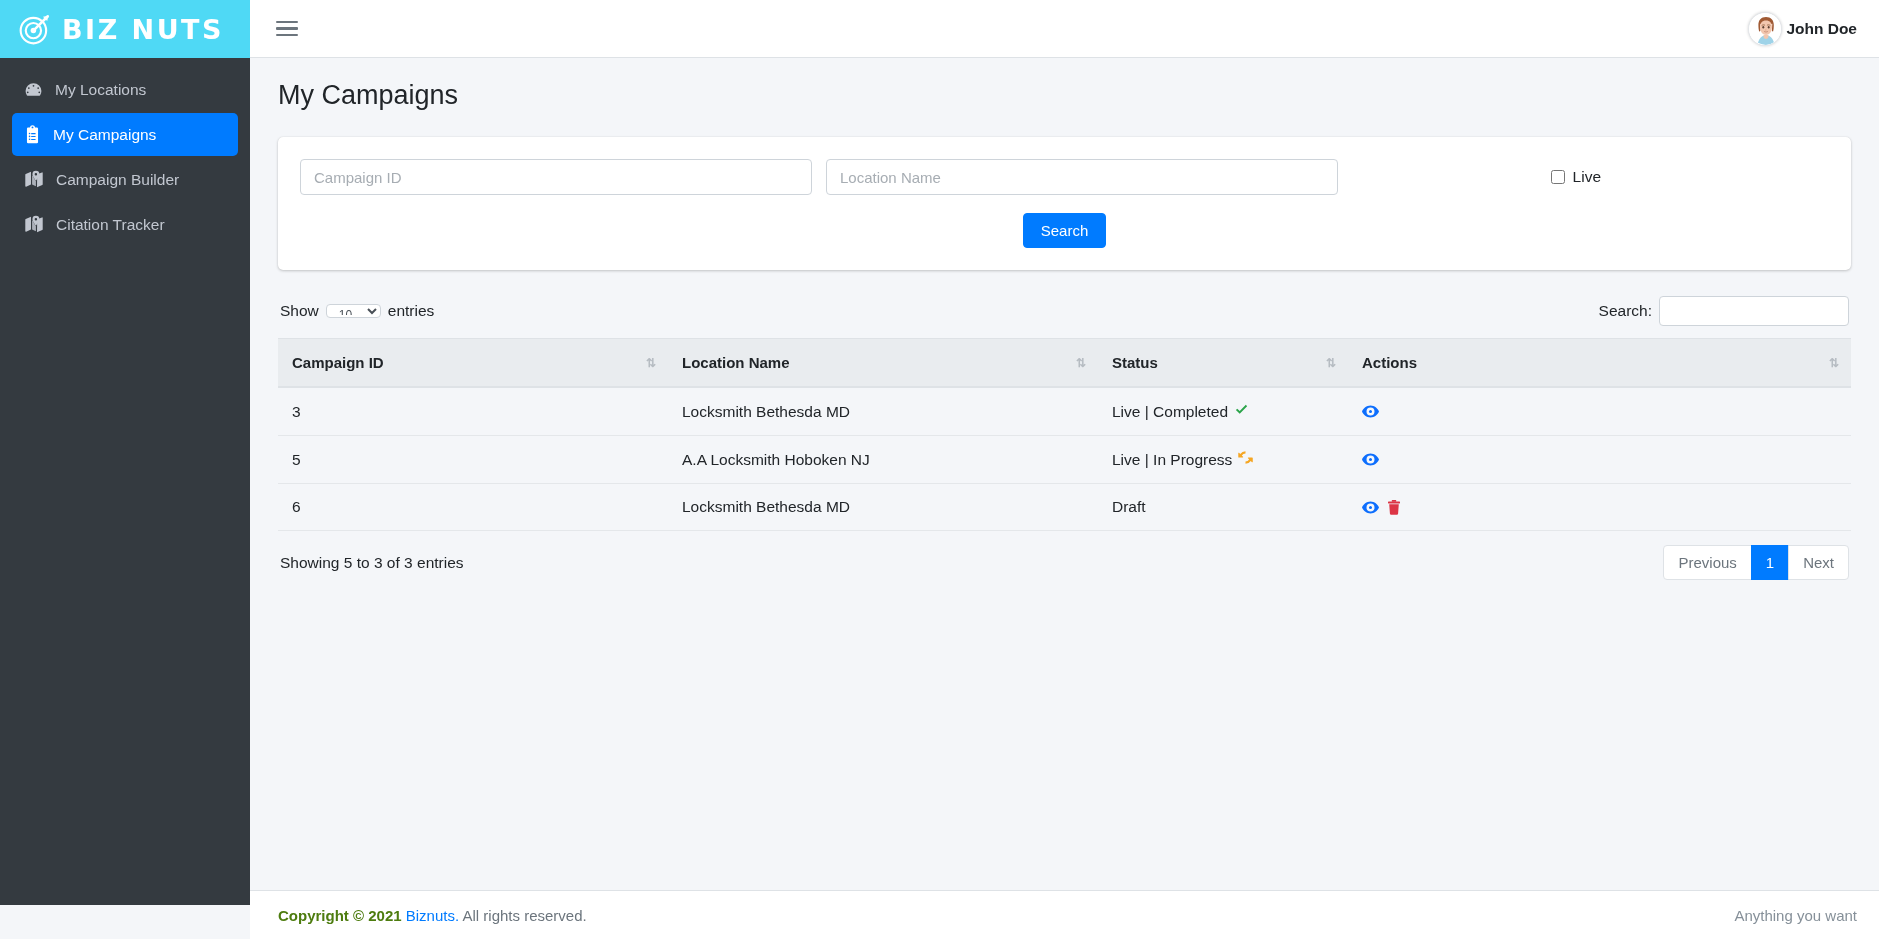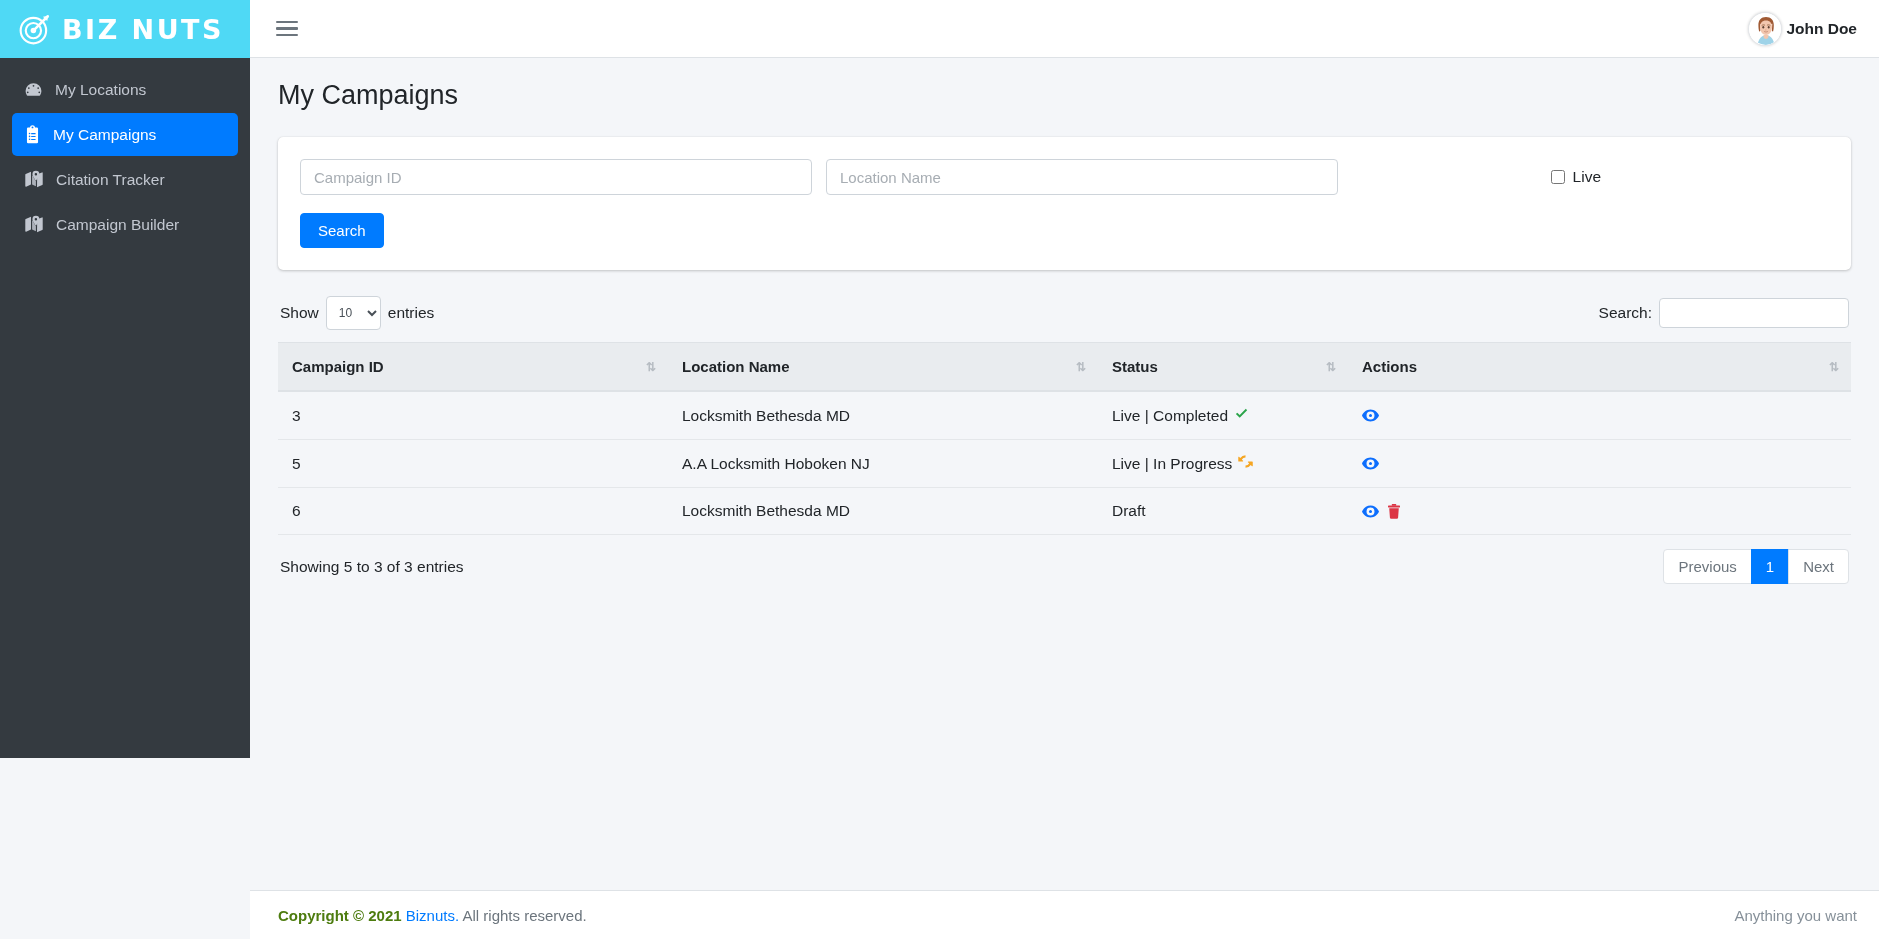--- a/index.html
+++ b/index.html
@@ -13,21 +13,21 @@
   }
   body { display: flex; }
 
   
   .sidebar {
     width: 250px;
     flex: 0 0 250px;
     background: #343a40;
     display: flex;
     flex-direction: column;
-    height: 758px;
+    height: 905px;
   }
   .brand {
     height: 58px;
     background: #4fd9f5;
     display: flex;
     align-items: center;
     gap: 10px;
     padding: 0 18px;
     flex: 0 0 58px;
   }
@@ -143,21 +143,21 @@
   .live-wrap {
     margin-left: auto;
     display: flex;
     align-items: center;
     gap: 8px;
     padding-right: 228px;
     cursor: pointer;
   }
   .live-wrap input[type=checkbox] { width: 14px; height: 14px; margin: 0; cursor: pointer; }
   .live-label { font-size: 15.5px; color: #212529; }
-  .filter-actions { display: flex; justify-content: flex-start; margin-top: 18px; }
+  .filter-actions { display: flex; justify-content: center; margin-top: 18px; }
   .btn-primary {
     background: #007bff;
     color: #fff;
     border: 1px solid #007bff;
     border-radius: 4px;
     font-size: 15px;
     padding: 8px 17px;
     cursor: pointer;
     font-family: "Liberation Sans", sans-serif;
   }
@@ -171,21 +171,21 @@
     padding: 0 2px 12px 2px;
   }
   .dt-length, .dt-filter {
     font-size: 15.5px;
     color: #212529;
     display: flex;
     align-items: center;
     gap: 7px;
   }
   .dt-length select {
-    height: 34px;
+    height: 14px;
     border: 1px solid #ced4da;
     border-radius: 4px;
     padding: 2px 4px 2px 8px;
     font-size: 12px;
     color: #495057;
     background: #fff;
     font-family: "Liberation Sans", sans-serif;
   }
   .dt-filter input {
     height: 30px;
@@ -317,33 +317,33 @@
 
     <div class="nav-item">
       <span class="nav-icon">
         <svg width="20" height="19" viewBox="0 0 24 24">
           <path d="M8.2 2.2 1.6 5a1 1 0 0 0-.6.9v14.4a.7.7 0 0 0 1 .7l6.2-2.6z"></path>
           <path d="M15.8 21.8 22.4 19a1 1 0 0 0 .6-.9V3.7a.7.7 0 0 0-1-.7l-6 2.5z"></path>
           <path d="M14.4 1a4.4 4.4 0 0 0-4.4 4.4c0 2.3 3.3 6.7 4 7.7a.5.5 0 0 0 .8 0c.7-1 4-5.4 4-7.7A4.4 4.4 0 0 0 14.4 1zm0 6a1.6 1.6 0 1 1 0-3.2 1.6 1.6 0 0 1 0 3.2z"></path>
           <path d="M9.6 18.4l4.8 2V14c-.8-1.1-2.9-4.1-3.6-6.2a5.6 5.6 0 0 1-1.2-1.6z" opacity="0.85"></path>
         </svg>
       </span>
-      <span class="nav-label">Citation Tracker</span>
+      <span class="nav-label">Campaign Builder</span>
     </div>
 
     <div class="nav-item">
       <span class="nav-icon">
         <svg width="20" height="19" viewBox="0 0 24 24">
           <path d="M8.2 2.2 1.6 5a1 1 0 0 0-.6.9v14.4a.7.7 0 0 0 1 .7l6.2-2.6z"></path>
           <path d="M15.8 21.8 22.4 19a1 1 0 0 0 .6-.9V3.7a.7.7 0 0 0-1-.7l-6 2.5z"></path>
           <path d="M14.4 1a4.4 4.4 0 0 0-4.4 4.4c0 2.3 3.3 6.7 4 7.7a.5.5 0 0 0 .8 0c.7-1 4-5.4 4-7.7A4.4 4.4 0 0 0 14.4 1zm0 6a1.6 1.6 0 1 1 0-3.2 1.6 1.6 0 0 1 0 3.2z"></path>
           <path d="M9.6 18.4l4.8 2V14c-.8-1.1-2.9-4.1-3.6-6.2a5.6 5.6 0 0 1-1.2-1.6z" opacity="0.85"></path>
         </svg>
       </span>
-      <span class="nav-label">Campaign Builder</span>
+      <span class="nav-label">Citation Tracker</span>
     </div>
 
   </nav>
 </aside>
 
 <div class="main">
 
   <header class="topbar">
     <div class="hamburger">
       <span></span>

